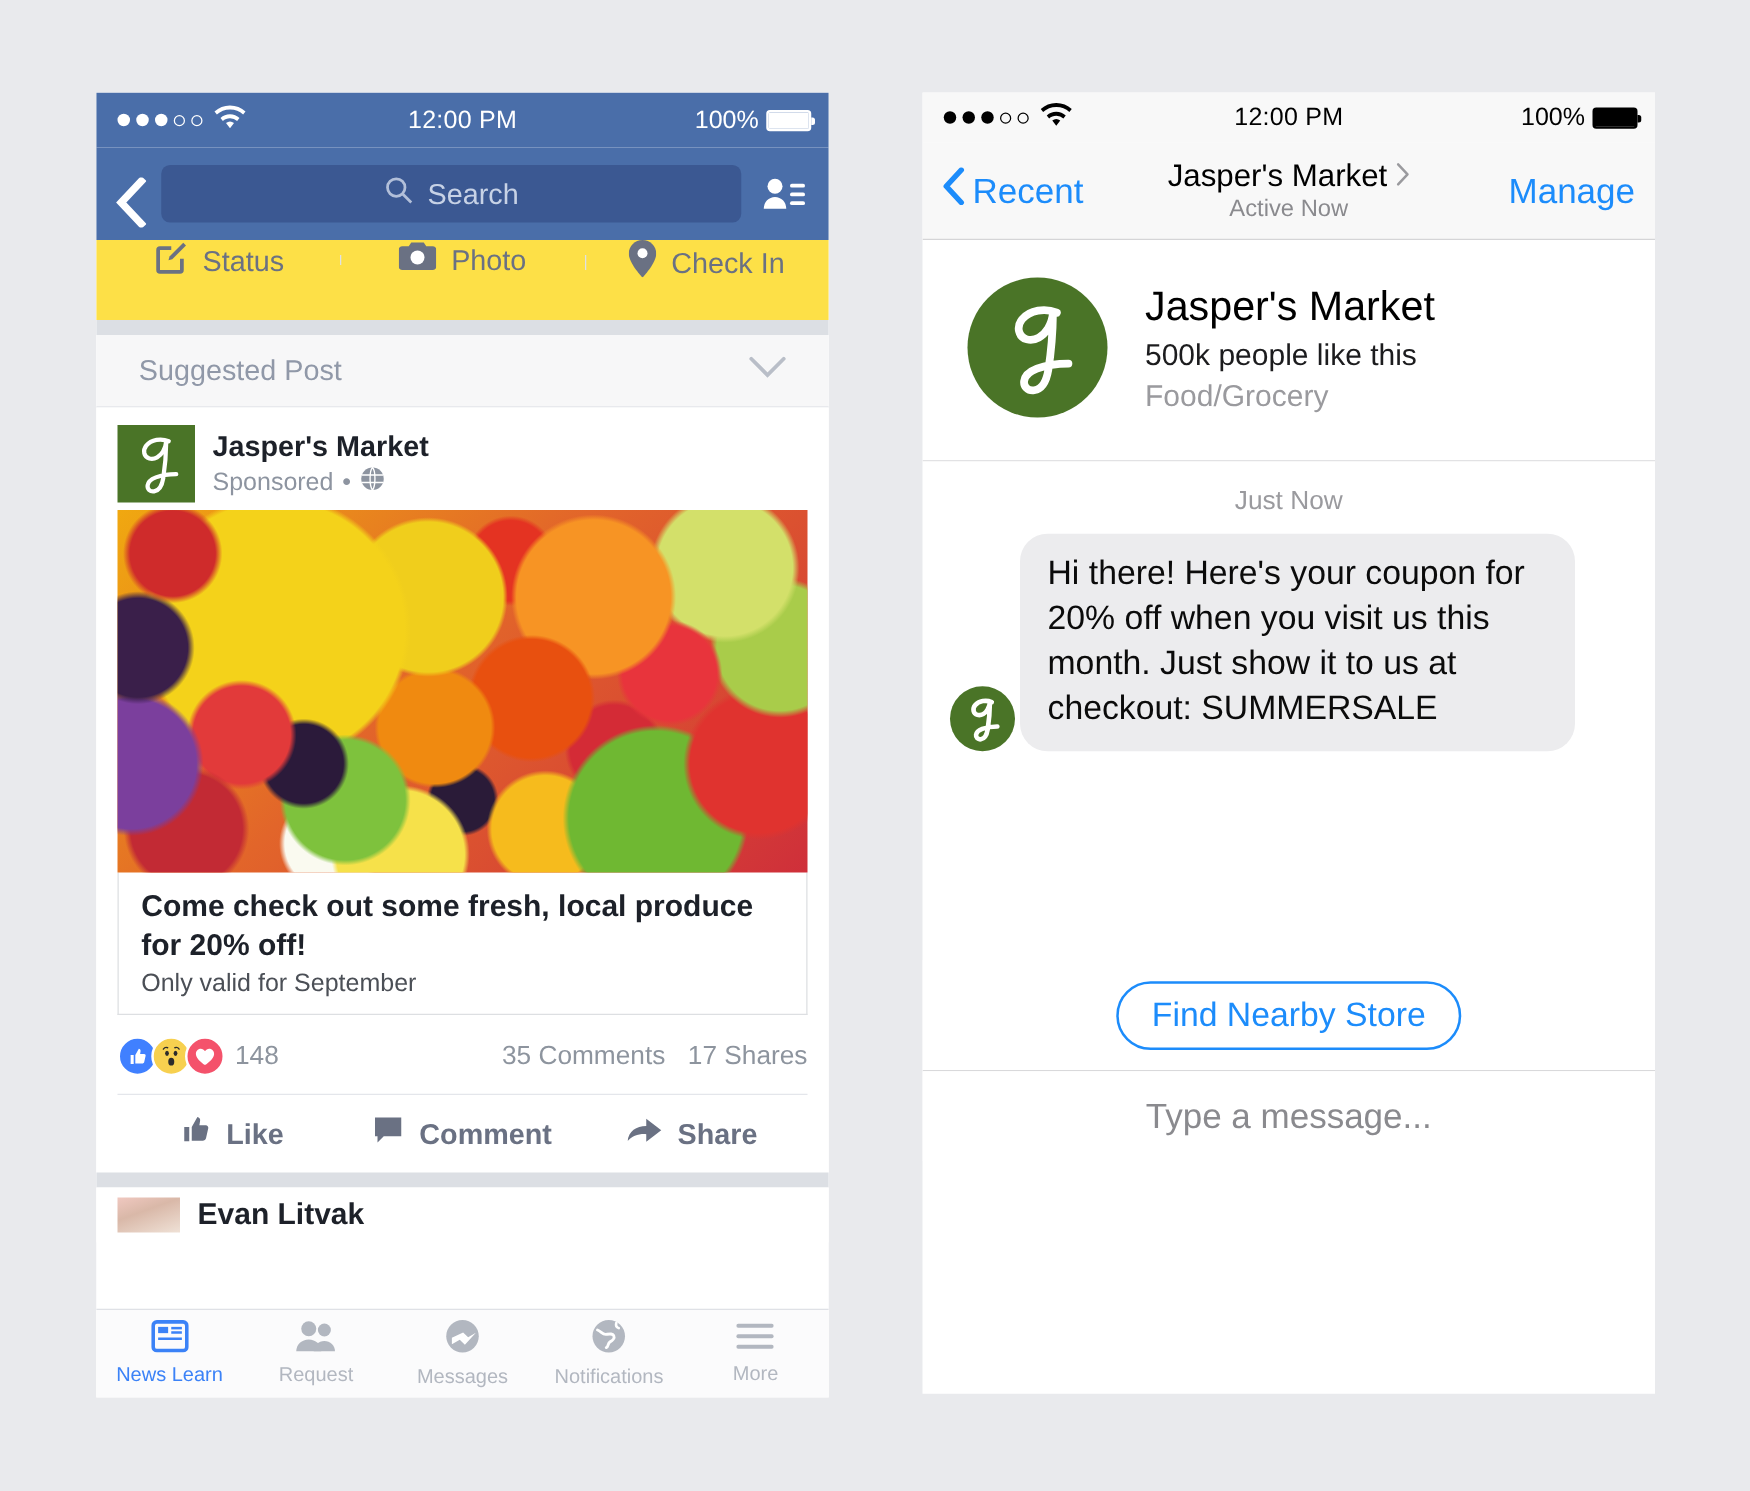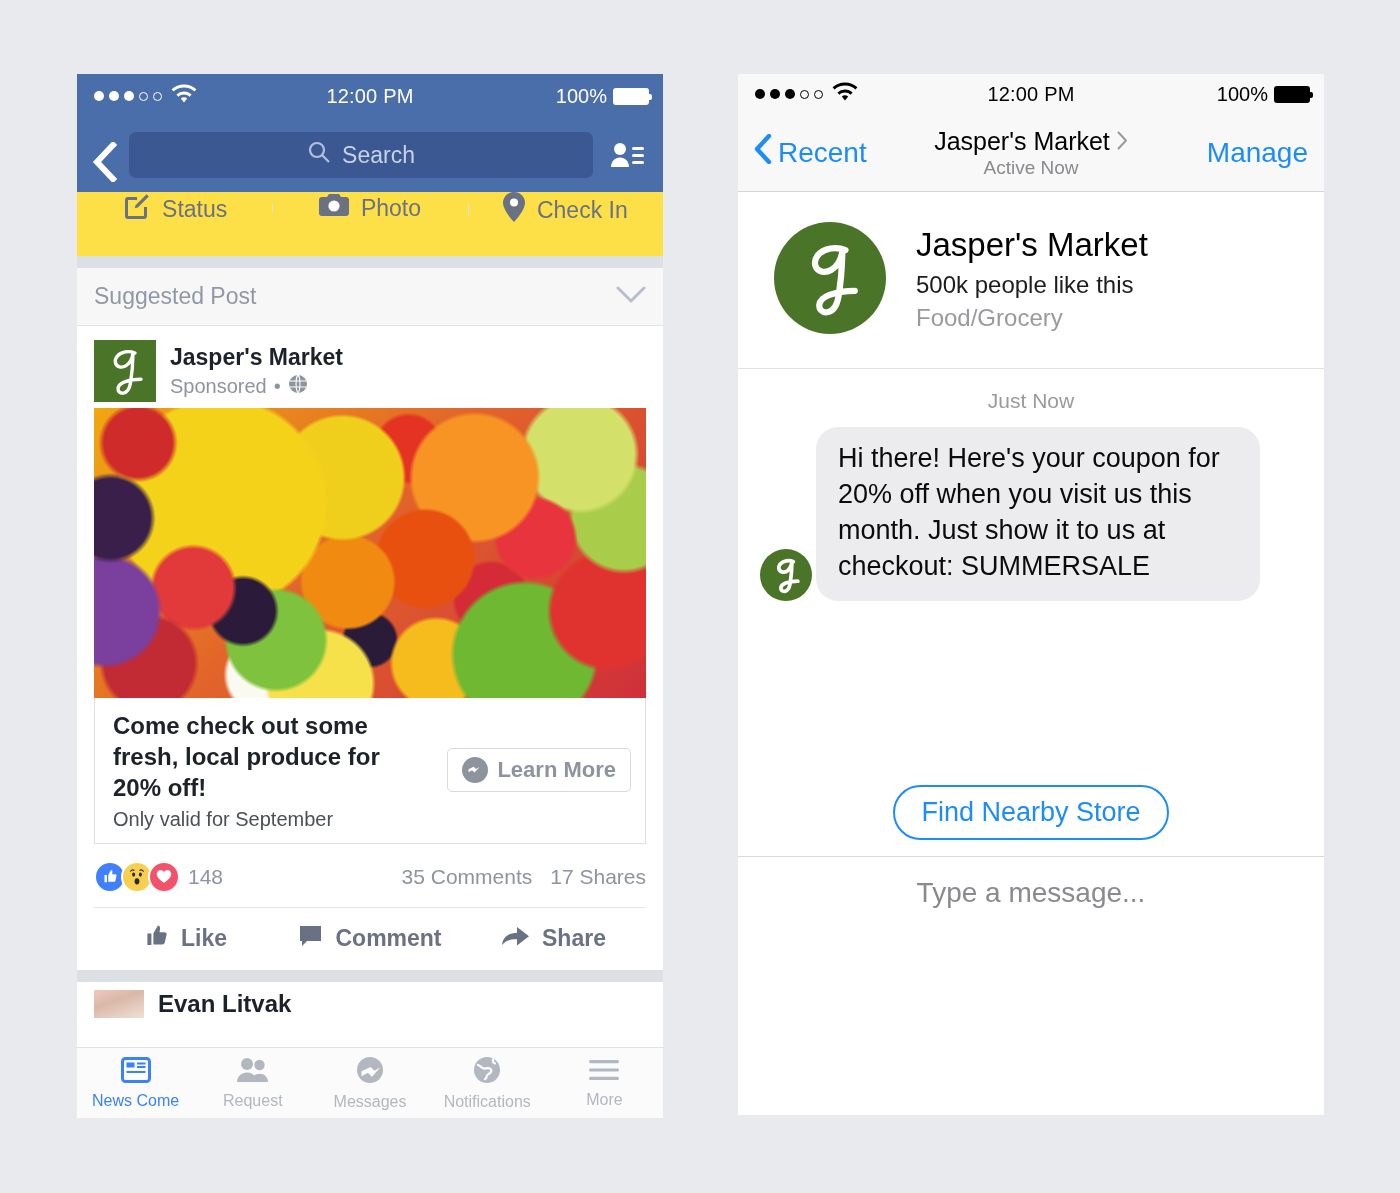--- a/index.html
+++ b/index.html
@@ -45,21 +45,21 @@
   .composer{height:64px;background:#fde047;display:flex;align-items:flex-start;}
   .composer .cell{
     flex:1;display:flex;align-items:center;justify-content:center;gap:12px;
     color:#6a7183;font-size:23px;position:relative;
   }
   .composer .cell + .cell:before{content:"";position:absolute;left:0;top:12px;bottom:12px;width:1px;background:#dfe1e6;}
   .gap-bar{height:12px;background:#dcdfe4;}
 
   .sugg{
     height:58px;background:#f7f7f8;border-bottom:1px solid #e3e5e9;
-    display:flex;align-items:center;padding:0 17px;box-sizing:border-box;
+    display:flex;align-items:center;padding:0 34px;box-sizing:border-box;
   }
   .sugg-label{color:#9098a8;font-size:23px;}
   .sugg-chev{margin-left:auto;}
 
   .post{background:#fff;padding:0 17px;}
   .post-head{display:flex;align-items:center;gap:14px;padding:14px 0 6px;}
   .logo-sq{width:62px;height:62px;background:#4a7427;flex:0 0 auto;display:flex;align-items:center;justify-content:center;}
   .post-name{font-size:23px;font-weight:bold;color:#1d2129;line-height:1.25;}
   .post-sub{font-size:20px;color:#8d94a0;display:flex;align-items:center;gap:7px;margin-top:2px;}
   .post-body{font-size:24px;color:#1d2129;line-height:1.33;margin:10px 0 14px;}
@@ -297,28 +297,20 @@
              radial-gradient(circle at 50% 80%, #2a1b38 0 7%, transparent 8%),
              radial-gradient(circle at 72% 66%, #d42b36 0 8%, transparent 9%),
              linear-gradient(135deg,#f0a810,#e2652a 45%,#cf2f3a)">
       </div>
 
       <div class="card-foot">
         <div class="cf-text">
           <div class="cf-title">Come check out some fresh, local produce for 20% off!</div>
           <div class="cf-sub">Only valid for September</div>
         </div>
-        <div class="cta">
-          <span class="msgr-ico">
-            <svg width="16" height="16" viewBox="0 0 16 16">
-                <path d="M1.5 7.2l5.2-2.4 2.3 2.2 3.6-2.1-5.1 5.6-2.4-2.2-3.6 2z" fill="#fff"></path>
-              </svg>
-          </span>
-          <span>Learn More</span>
-        </div>
       </div>
 
       <div class="stats">
         <span class="reacts">
           <span class="rc like">
             <svg width="15" height="15" viewBox="0 0 16 16">
                 <path d="M5.6 6.4L8.6 1c1 .1 1.6.9 1.5 2l-.4 2.5h3.4c.9 0 1.5.8 1.3 1.6l-1.2 5.3c-.2.8-.9 1.3-1.7 1.3H5.6zM1.6 6.4h2.6V14H1.6z" fill="#fff"></path>
               </svg>
           </span>
           <span class="rc wow">
@@ -381,21 +373,21 @@
       <div class="tab active">
         <span>
           <svg width="30" height="26" viewBox="0 0 30 26">
               <rect x="1.5" y="1.5" width="27" height="23" rx="3" stroke="#3b82f7" stroke-width="3" fill="none"></rect>
               <rect x="5.5" y="5.5" width="8" height="5" fill="#3b82f7"></rect>
               <rect x="16" y="5.5" width="8.5" height="2" fill="#3b82f7"></rect>
               <rect x="16" y="9" width="8.5" height="2" fill="#3b82f7"></rect>
               <rect x="5.5" y="14" width="19" height="2" fill="#3b82f7"></rect>
             </svg>
         </span>
-        <span>News Come</span>
+        <span>News Learn</span>
       </div>
       <div class="tab">
         <span>
           <svg width="34" height="26" viewBox="0 0 34 26">
               <circle cx="11" cy="7" r="6" fill="#b2b7c0"></circle>
               <path d="M1 25c0-5.5 4.5-9.5 10-9.5s10 4 10 9.5z" fill="#b2b7c0"></path>
               <circle cx="23.5" cy="8" r="5.2" fill="#b2b7c0"></circle>
               <path d="M15 25c0-4.8 3.8-8.3 8.5-8.3S32 20.2 32 25z" fill="#b2b7c0"></path>
             </svg>
         </span>

